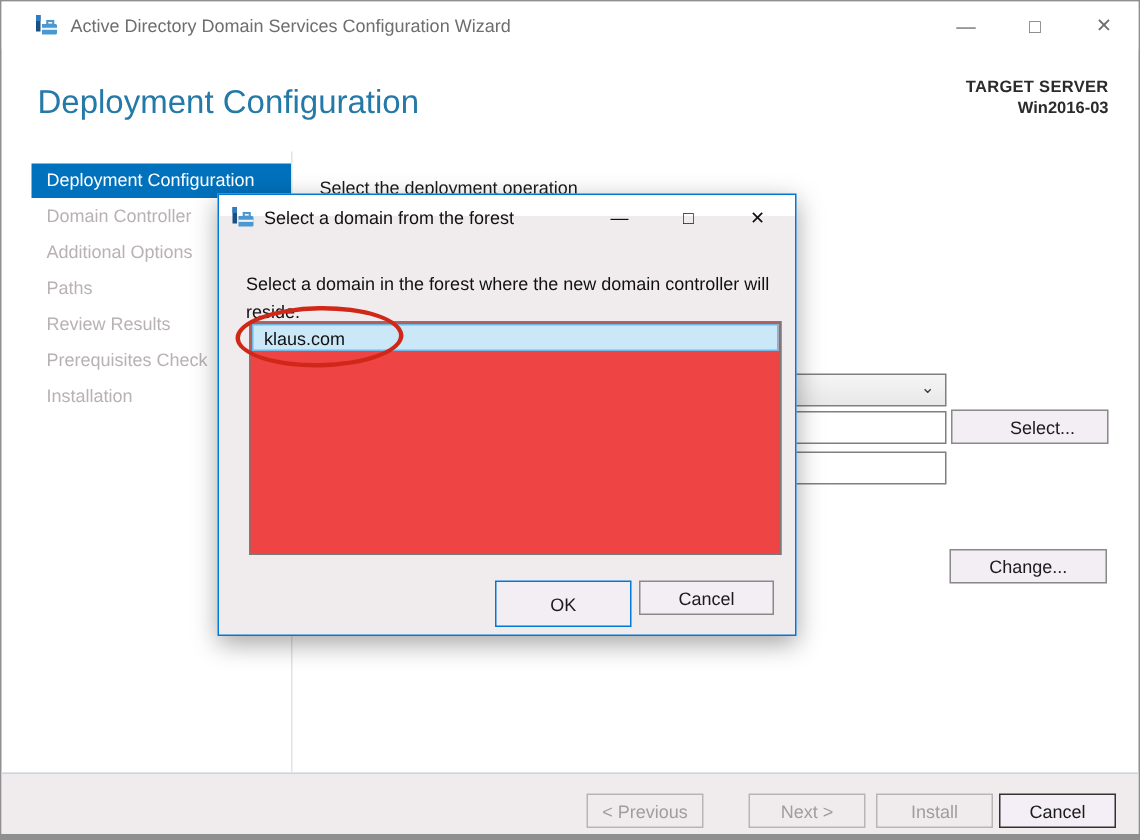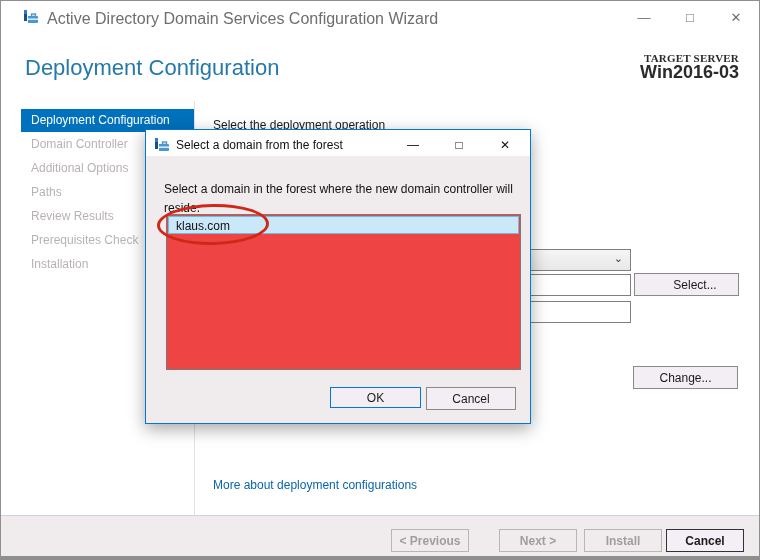--- a/index.html
+++ b/index.html
@@ -1,63 +1,63 @@
 <!DOCTYPE html>
 <html><head>
 <meta charset="utf-8">
 <style>
   html,body{margin:0;padding:0;background:#d9d9d9;font-family:"Liberation Sans","DejaVu Sans",sans-serif;}
   .win{position:relative;width:758px;height:555px;background:#fff;border:1px solid #8f8f8f;
        border-bottom:5px solid #8f8f8f;overflow:hidden;font-size:12px;color:#1b1b1b;}
   
   .titlebar{position:absolute;left:0;top:0;right:0;height:32px;background:#fff;}
   .titlebar .app-icon{position:absolute;left:22px;top:8px;width:16px;height:16px;}
-  .titlebar .title{position:absolute;left:46px;top:9px;color:#6e6e6e;font-size:16px;white-space:nowrap;}
+  .titlebar .title{position:absolute;left:46px;top:9px;color:#6e6e6e;font-size:12px;white-space:nowrap;}
   .win-controls{position:absolute;right:0;top:0;height:32px;display:flex;}
   .win-btn{width:46px;height:32px;display:flex;align-items:center;justify-content:center;
            color:#6f6f6f;font-size:13px;}
   
   .header-title{position:absolute;left:24px;top:54px;font-size:22px;font-weight:300;color:#2579a8;}
   .target{position:absolute;right:20px;top:50px;text-align:right;color:#2b2b2b;line-height:14px;}
-  .target .t1{font-size:11px;font-weight:bold;letter-spacing:.2px;font-family:Liberation Serif, serif;}
-  .target .t2{font-size:18px;font-weight:bold;}
+  .target .t1{font-size:11px;font-weight:bold;letter-spacing:.2px;}
+  .target .t2{font-size:11px;font-weight:bold;}
   
   .nav{position:absolute;left:0;top:108px;width:193px;}
   .nav-item{height:24px;line-height:24px;padding-left:30px;color:#b9b2b2;white-space:nowrap;}
   .nav-item.selected{height:23px;line-height:23px;margin-left:20px;padding-left:10px;
                      background:#0071bc;color:#fff;}
   .nav-divider{position:absolute;left:193px;top:100px;width:1px;height:414px;background:#e3e3e3;}
   
   .instruction{position:absolute;left:212px;top:117px;color:#1b1b1b;}
   .combo{position:absolute;left:350px;top:248px;width:278px;height:20px;background:linear-gradient(#f5f5f5,#e8e8e8);
          border:1px solid #7f7f7f;}
   .combo .chev{position:absolute;right:7px;top:2px;color:#3c3c3c;font-size:11px;}
   .tinput{position:absolute;background:#fff;border:1px solid #7f7f7f;width:278px;height:20px;left:350px;}
   .btn{display:flex;align-items:center;justify-content:center;background:#f3edf4;border:1px solid #8a8a8a;
        color:#1b1b1b;box-sizing:border-box;}
   .side-btn{position:absolute;width:105px;height:23px;}
   .link{position:absolute;left:212px;top:477px;color:#0a64ad;}
   
   .footer{position:absolute;left:0;top:514px;right:0;height:41px;background:#f0eced;border-top:1px solid #c5d6e0;}
-  .fbtn{position:absolute;top:13px;height:23px;width:78px;font-weight:bold;}
+  .fbtn{position:absolute;top:13px;height:23px;width:78px;}
   .fbtn.disabled{background:#f0eced;border:1px solid #bab4b6;color:#a29c9e;}
   .fbtn.primary-cancel{border:1px solid #323232;background:#f4eef6;}
   
   .dialog{position:absolute;left:144px;top:128px;width:384px;height:293px;background:#f0eced;
           border:1px solid #0078d7;box-shadow:0 5px 16px rgba(0,0,0,.35);z-index:10;}
-  .dlg-titlebar{position:absolute;left:0;top:0;right:0;height:26px;background:#fff;}
+  .dlg-titlebar{position:absolute;left:0;top:0;right:0;height:14px;background:#fff;}
   .dlg-titlebar .app-icon{position:absolute;left:8px;top:7px;width:16px;height:16px;}
   .dlg-title{position:absolute;left:30px;top:8px;color:#111;font-size:12px;white-space:nowrap;}
   .dlg-controls{position:absolute;right:2px;top:0;height:30px;display:flex;}
   .dlg-btn{width:46px;height:30px;display:flex;align-items:center;justify-content:center;color:#111;font-size:12px;}
   .dlg-message{position:absolute;left:18px;top:50px;width:350px;line-height:19px;color:#111;}
   .listbox{position:absolute;left:20px;top:84px;width:353px;height:154px;background:#ef4444;border:1px solid #7a7a7a;}
   .list-row{position:absolute;left:1px;right:1px;top:1px;height:18px;line-height:18px;padding-left:7px;
             background:#cbe8f9;border:1px solid #71b9e6;box-sizing:border-box;color:#111;}
-  .dlg-ok{position:absolute;left:184px;top:257px;width:91px;height:21px;border:1px solid #0078d7;}
+  .dlg-ok{position:absolute;left:184px;top:257px;width:91px;height:31px;border:1px solid #0078d7;}
   .dlg-cancel{position:absolute;left:280px;top:257px;width:90px;height:23px;}
   
   .annotation{position:absolute;left:156px;top:203px;width:106px;height:35px;border:3px solid #d02818;
               border-radius:50%;z-index:30;transform:rotate(-1deg);}
 </style>
 </head>
 <body>
 
 <div class="win">
 
@@ -97,21 +97,20 @@
   <div class="instruction">Select the deployment operation</div>
 
   <div class="combo">
     <span class="chev">⌄</span>
   </div>
   <div class="tinput" style="top:273px;"></div>
   <div class="btn side-btn" style="left:633px;top:272px;padding-left:17px;">Select...</div>
   <div class="tinput" style="top:300px;"></div>
   <div class="btn side-btn" style="left:632px;top:365px;">Change...</div>
 
-  <div class="link">More about deployment configurations</div>
 
   <div class="footer">
     <div class="btn fbtn disabled" style="left:390px;">&lt; Previous</div>
     <div class="btn fbtn disabled" style="left:461px;margin-left:37px;">Next &gt;</div>
     <div class="btn fbtn disabled" style="left:583px;">Install</div>
     <div class="btn fbtn primary-cancel" style="left:665px;">Cancel</div>
   </div>
 
   <div class="dialog">
     <div class="dlg-titlebar">

